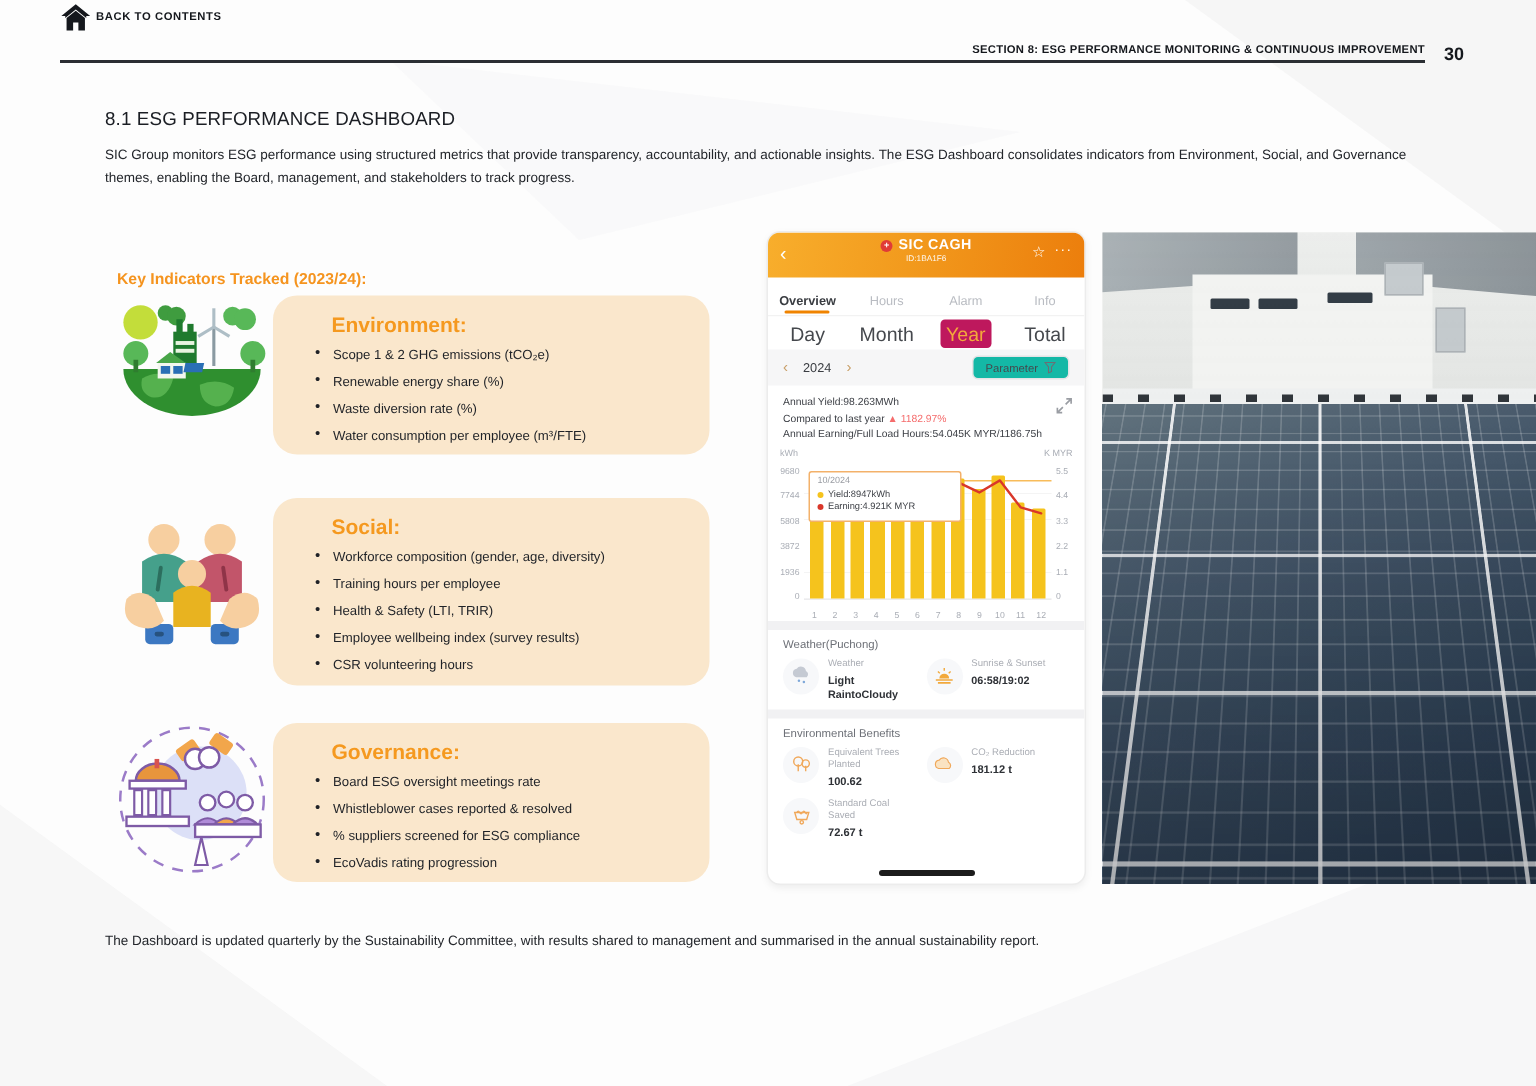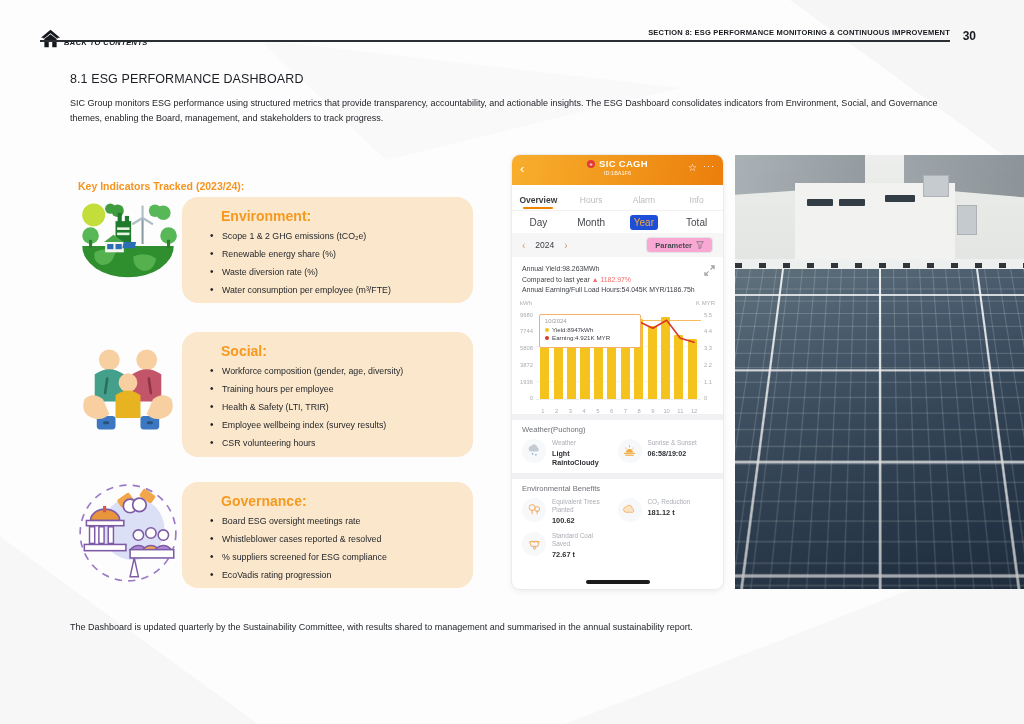--- a/index.html
+++ b/index.html
@@ -8,21 +8,21 @@
 
   
   .bgshape { position:absolute; pointer-events:none; }
   .bg1 { top:0; right:0; width:520px; height:170px; background:#f2f2f3; clip-path:polygon(55% 0,100% 0,100% 100%); opacity:.65; }
   .bg2 { bottom:0; left:0; width:430px; height:250px; background:#f3f3f4; clip-path:polygon(0 25%,60% 100%,0 100%); opacity:.7; }
   .bg3 { bottom:0; right:0; width:540px; height:210px; background:#f4f4f5; clip-path:polygon(100% 15%,100% 100%,15% 100%); opacity:.7; }
   .bg4 { top:40px; left:260px; width:420px; height:120px; background:#f6f6f7; clip-path:polygon(0 0,100% 40%,30% 100%); opacity:.5; }
 
   
   .top-header { position:absolute; top:0; left:0; right:0; height:46px; }
-  .back-link { position:absolute; left:40px; top:28px; display:flex; align-items:flex-end; gap:3px; cursor:pointer;font-style:italic; }
+  .back-link { position:absolute; left:40px; top:1px; display:flex; align-items:center; gap:3px; cursor:pointer; }
   .back-link svg { width:21px; height:21px; }
   .back-label { font-size:7.5px; font-weight:700; letter-spacing:.4px; color:#15181d; padding-bottom:2px; }
   .section-label { position:absolute; right:74px; top:28px; font-size:7.5px; font-weight:700; letter-spacing:.2px; color:#15181d; }
   .header-rule { position:absolute; left:40px; right:74px; top:40px; height:2px; background:#2b2e33; }
   .page-number { position:absolute; right:48px; top:29px; font-size:12px; font-weight:700; color:#15181d; }
 
   .doc-title { position:absolute; left:70px; top:72px; font-size:12.5px; font-weight:400; color:#1b1e24; letter-spacing:.1px; }
   .doc-intro { position:absolute; left:70px; top:96px; width:870px; font-size:9px; line-height:14.5px; color:#23262b; }
   .key-heading { position:absolute; left:78px; top:152px; font-size:10.5px; font-weight:700; color:#F5941F;margin-top:28px; }
 
@@ -55,28 +55,28 @@
   .app-id { font-size:5.5px; opacity:.92; margin-top:1px; }
   .app-star { position:absolute; right:26px; top:7px; font-size:10px; cursor:pointer; }
   .app-more { position:absolute; right:8px; top:6px; font-size:9px; letter-spacing:1px; cursor:pointer; }
 
   .app-tabs { height:26px; display:flex; border-bottom:1px solid #f2f2f2; background:#fff; }
   .app-tab { flex:1; text-align:center; font-size:8.5px; color:#b9bcc2; padding-top:10px; position:relative; cursor:pointer; }
   .app-tab.active { color:#3a3d42; font-weight:700; }
   .app-tab.active::after { content:""; position:absolute; left:50%; transform:translateX(-50%); bottom:1px; width:30px; height:2px; background:#F08300; border-radius:1px; }
 
   .period-tabs { height:22px; display:flex; align-items:center; background:#fff; }
-  .period-tab { flex:1; text-align:center; font-size:10px; color:#45484d; cursor:pointer; }
+  .period-tab { flex:1; text-align:center; font-size:13px; color:#45484d; cursor:pointer; }
   .period-tab.active { color:#F2A93B; }
-  .period-tab.active .pill { background:#1d4ed8; border-radius:3px; padding:2px 4px; }
+  .period-tab.active .pill { background:#be185d; border-radius:3px; padding:2px 4px; }
 
   .selector-row { height:24px; background:#F6F6F7; display:flex; align-items:center; justify-content:space-between; padding:0 10px; }
   .year-nav { display:flex; align-items:center; gap:10px; font-size:8.5px; color:#3a3d42; }
   .year-arrow { color:#c9a06a; font-size:10px; cursor:pointer; }
-  .param-btn { background:#f9a8d4; border:1px solid #e4e4e6; border-radius:4px; padding:2.5px 8px; font-size:7.5px; color:#45484d; display:flex; align-items:center; gap:4px; cursor:pointer;font-weight:bold; }
+  .param-btn { background:#14b8a6; border:1px solid #e4e4e6; border-radius:4px; padding:2.5px 8px; font-size:7.5px; color:#45484d; display:flex; align-items:center; gap:4px; cursor:pointer; }
   .param-btn svg { width:8px; height:8px; }
 
   .stats { position:relative; padding:7px 10px 2px 10px; }
   .stat-line { font-size:6.9px; color:#3c3f45; line-height:10.5px; }
   .delta { color:#F56C6C; }
   .expand-icon { position:absolute; right:8px; top:8px; width:11px; height:11px; cursor:pointer; }
 
   .chart { position:relative; height:114px; margin-top:2px; }
   .axis-units { display:flex; justify-content:space-between; padding:0 8px; font-size:6px; color:#a9adb5; }
   .plot-wrap { position:absolute; left:0; right:0; top:11px; bottom:14px; display:flex; }

